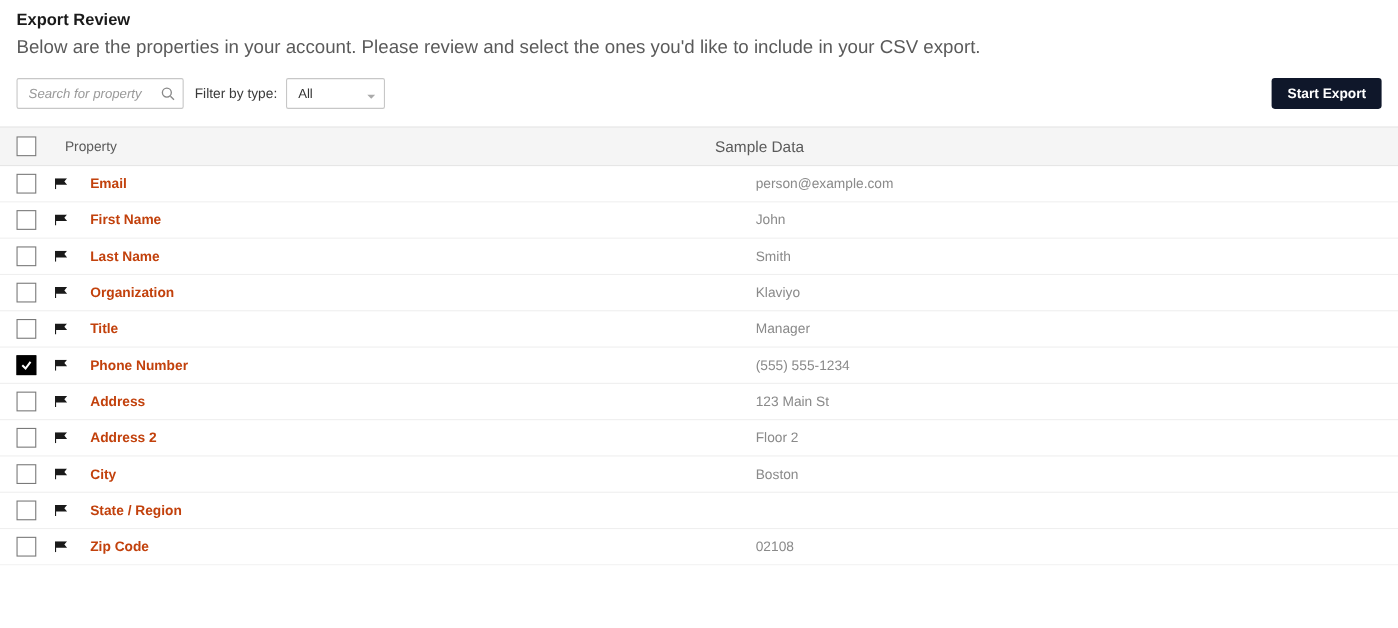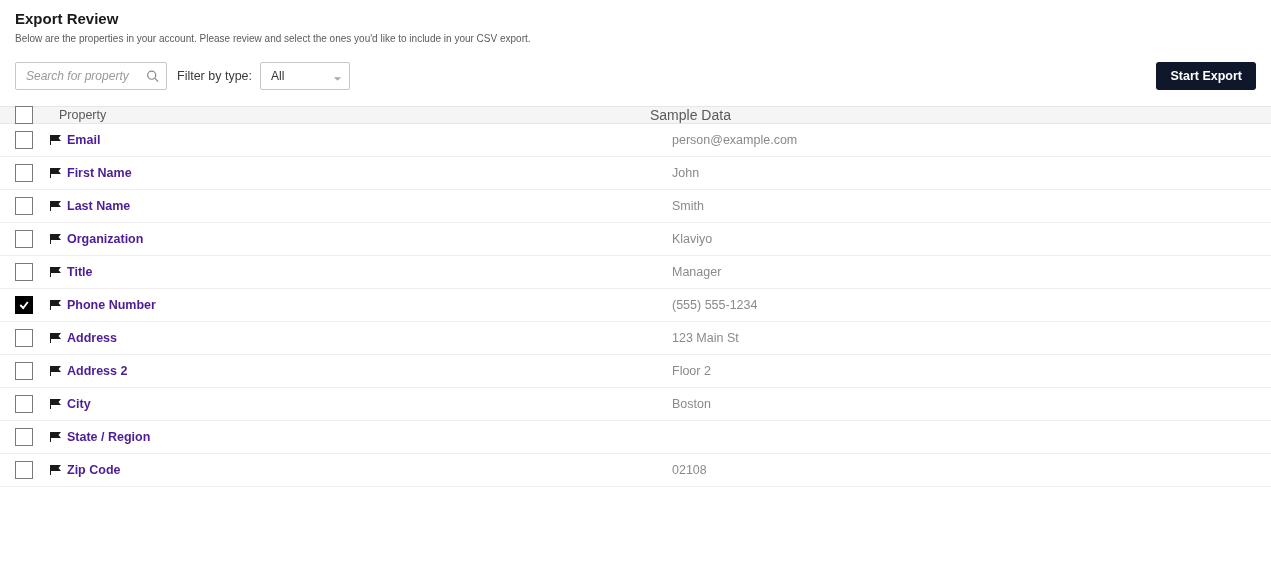--- a/index.html
+++ b/index.html
@@ -17,21 +17,21 @@
     .container {
       padding: 10px 15px 0 15px;
     }
     .page-title {
       font-size: 15px;
       font-weight: 700;
       color: #1a1a1a;
       margin-bottom: 6px;
     }
     .page-subtitle {
-      font-size: 10px;
+      font-size: 17px;
       color: #5a5a5a;
       margin-bottom: 18px;
     }
     .toolbar {
       display: flex;
       align-items: center;
       margin-bottom: 16px;
     }
     .search-wrap {
       position: relative;
@@ -109,21 +109,21 @@
     }
     .table {
       width: 100%;
     }
     .table-header {
       display: flex;
       align-items: center;
       background: #f5f5f5;
       border-top: 1px solid #e6e6e6;
       border-bottom: 1px solid #e6e6e6;
-      height: 18px;
+      height: 36px;
       padding: 0 0 0 0;
     }
     .col-check {
       width: 45px;
       display: flex;
       align-items: center;
       justify-content: flex-start;
       padding-left: 15px;
     }
     .col-icon {
@@ -147,22 +147,23 @@
       padding-left: 14px;
     }
     .row {
       display: flex;
       align-items: center;
       height: 33px;
       border-bottom: 1px solid #efefef;
     }
     .row .col-property {
       font-size: 12.5px;
-      color: #4c1d95;
+      color: #c2410c;
       font-weight: 600;
+      margin-left: 15px;
     }
     .row .col-sample {
       font-size: 12.5px;
       color: #8a8a8a;
       font-weight: 400;
     }
     .checkbox {
       width: 18px;
       height: 18px;
       border: 1.5px solid #7a7a7a;

